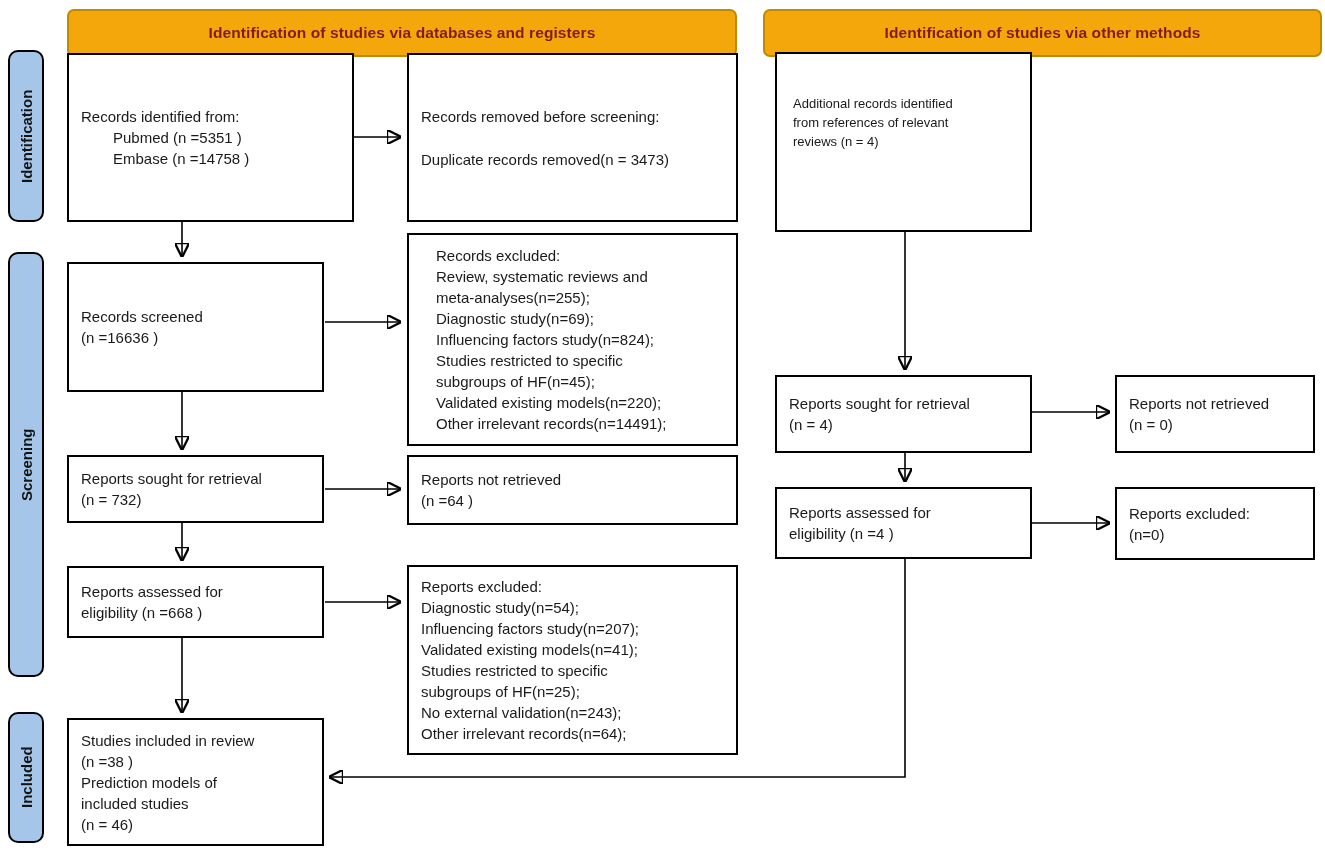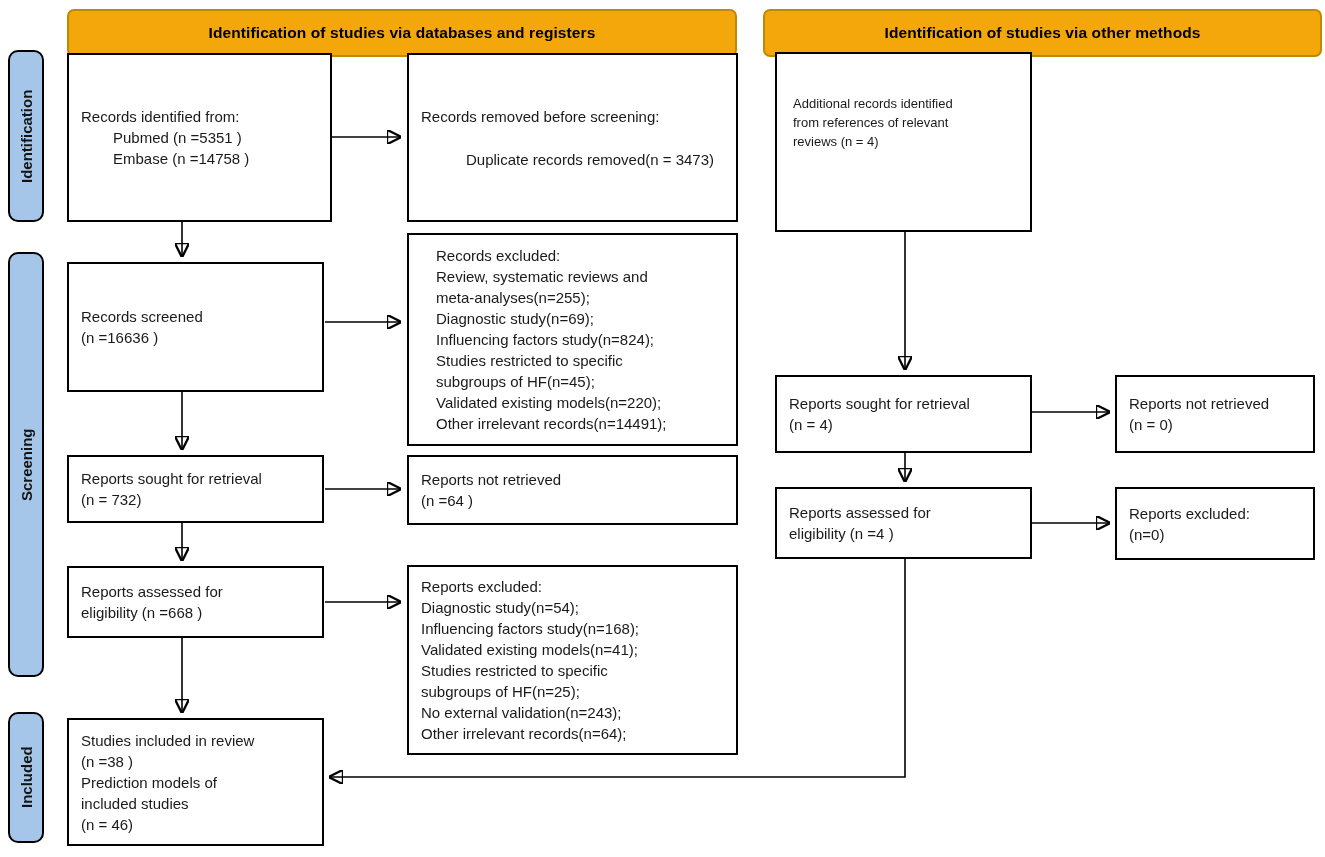--- a/index.html
+++ b/index.html
@@ -16,40 +16,40 @@
     font-family:"Liberation Sans","DejaVu Sans",sans-serif;color:var(--text);
     overflow:hidden;
   }
   .arrows{position:absolute;left:0;top:0;width:1325px;height:857px;}
   .arrows path{fill:none;stroke:var(--arrow);stroke-width:1.6;}
   .header{
     position:absolute;height:48px;top:9px;
     background:var(--header-fill);border:2.5px solid var(--header-border);
     border-radius:7px;box-sizing:border-box;
     display:flex;align-items:center;justify-content:center;
-    font-weight:bold;font-size:15.5px;color:#000000;letter-spacing:.1px;
+    font-weight:bold;font-size:15.5px;color:#7f1d1d;letter-spacing:.1px;
   }
   .stage{
     position:absolute;left:8px;width:36px;
     background:var(--stage-fill);border:2px solid #000;border-radius:10px;
     box-sizing:border-box;
     display:flex;align-items:center;justify-content:center;
     writing-mode:vertical-rl;transform:rotate(180deg);
     font-weight:bold;font-size:15px;color:#141414;
   }
   .box{
     position:absolute;background:#ffffff;border:2px solid var(--box-border);
     box-sizing:border-box;display:flex;flex-direction:column;justify-content:center;
     padding:4px 12px;font-size:15px;line-height:21px;color:#1a1a1a;
   }
   .box.small{font-size:13px;line-height:19px;}
   .box.pad-top{justify-content:flex-start;padding-top:40px;padding-left:16px;}
   .line{white-space:nowrap;}
   .indent{margin-left:32px;}
-  .gap-top{margin-top:22px;margin-left:45px;}
+  .gap-top{margin-top:22px;}
 </style>
 </head>
 <body>
 
 <div class="canvas">
 
   <svg class="arrows" viewBox="0 0 1325 857">
     <defs>
       <marker id="ah" viewBox="0 0 10 10" refX="9" refY="5" markerWidth="9" markerHeight="9" orient="auto">
         <path d="M0,0 L10,5 L0,10 z" fill="#000" stroke="none"></path>
@@ -80,21 +80,21 @@
   <div class="stage" style="top:50px;height:172px;">
     <span>Identification</span>
   </div>
   <div class="stage" style="top:252px;height:425px;">
     <span>Screening</span>
   </div>
   <div class="stage" style="top:712px;height:131px;">
     <span>Included</span>
   </div>
 
-  <div class="box" style="left:67px;top:53px;width:265px;height:169px;">
+  <div class="box" style="left:67px;top:53px;width:287px;height:169px;">
     <div class="line">Records identified from:</div>
     <div class="line indent">Pubmed (n =5351 )</div>
     <div class="line indent">Embase (n =14758 )</div>
   </div>
 
   <div class="box" style="left:67px;top:262px;width:257px;height:130px;">
     <div class="line">Records screened</div>
     <div class="line">(n =16636 )</div>
   </div>
 
@@ -134,21 +134,21 @@
   </div>
 
   <div class="box" style="left:407px;top:455px;width:331px;height:70px;">
     <div class="line">Reports not retrieved</div>
     <div class="line">(n =64 )</div>
   </div>
 
   <div class="box" style="left:407px;top:565px;width:331px;height:190px;">
     <div class="line">Reports excluded:</div>
     <div class="line">Diagnostic study(n=54);</div>
-    <div class="line">Influencing factors study(n=168);</div>
+    <div class="line">Influencing factors study(n=207);</div>
     <div class="line">Validated existing models(n=41);</div>
     <div class="line">Studies restricted to specific</div>
     <div class="line">subgroups of HF(n=25);</div>
     <div class="line">No external validation(n=243);</div>
     <div class="line">Other irrelevant records(n=64);</div>
   </div>
 
   <div class="box pad-top small" style="left:775px;top:52px;width:257px;height:180px;">
     <div class="line">Additional records identified</div>
     <div class="line">from references of relevant</div>

